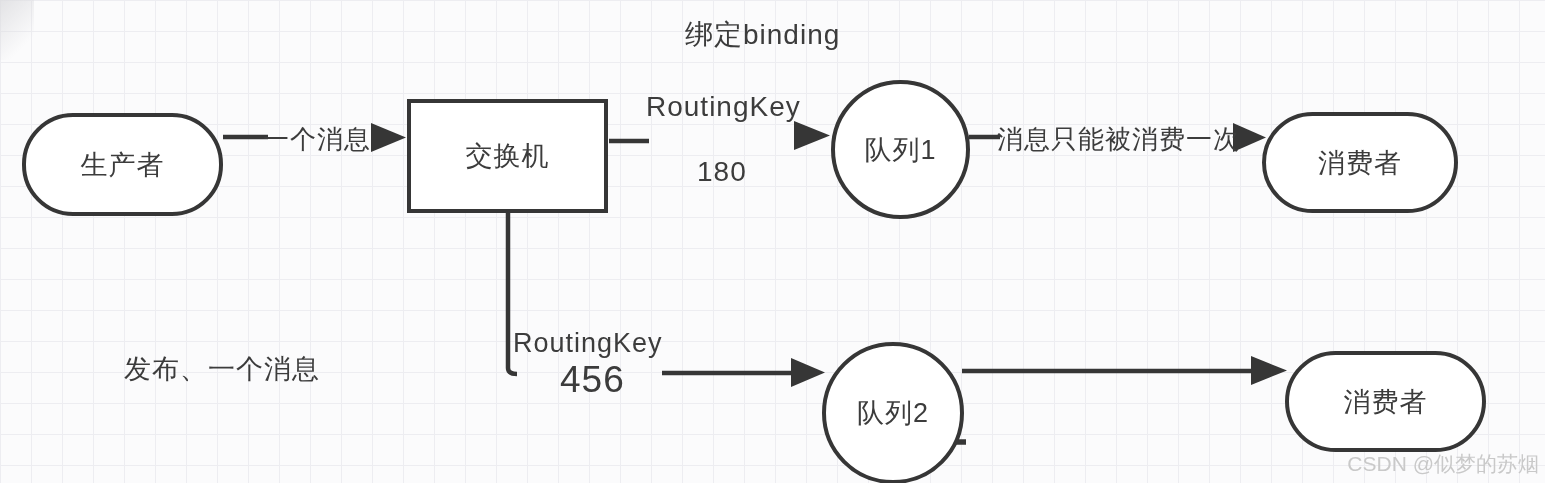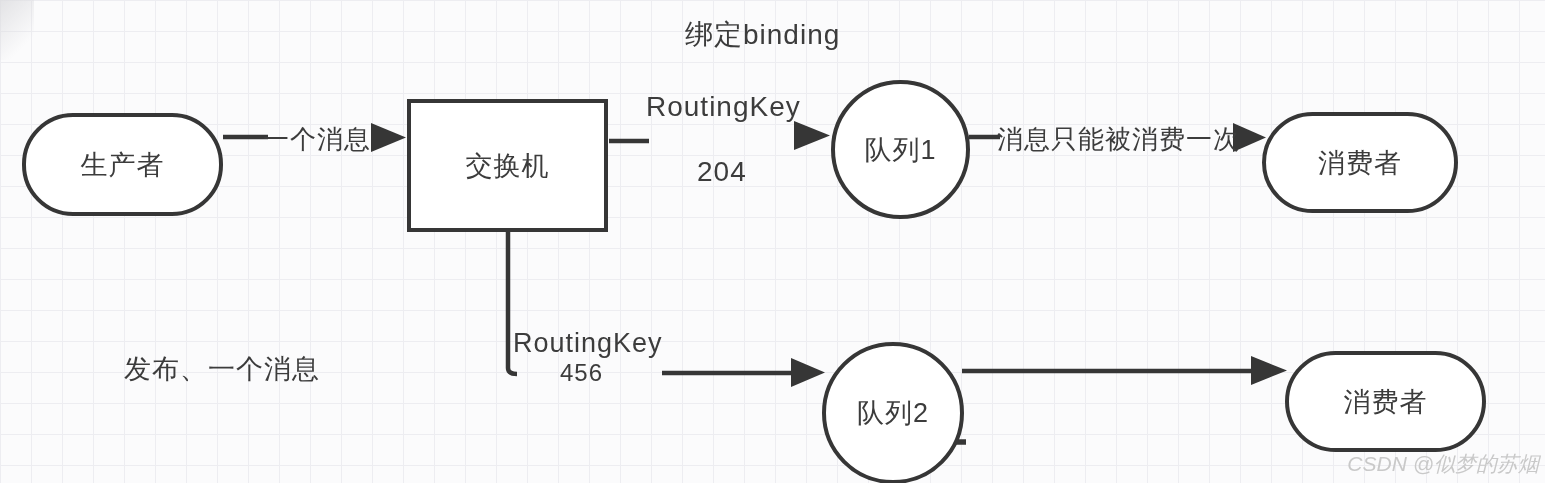--- a/index.html
+++ b/index.html
@@ -35,21 +35,21 @@
     border: 4px solid #363636;
     font-size: 27px;
     color: #3c3c3c;
     letter-spacing: 1px;
     margin-top: 29px;
   }
   .stadium { border-radius: 51px; }
   .circle  { border-radius: 50%; }
 
   .node-producer  { left: 22px;   top: 84px;  width: 201px; height: 103px; }
-  .node-exchange  { left: 407px;  top: 70px;  width: 201px; height: 133px; }
+  .node-exchange  { left: 407px;  top: 70px;  width: 201px; height: 114px; }
   .node-queue1    { left: 831px;  top: 51px;  width: 139px; height: 139px; }
   .node-consumer1 { left: 1262px; top: 83px;  width: 196px; height: 101px; }
   .node-queue2    { left: 822px;  top: 313px; width: 142px; height: 142px; }
   .node-consumer2 { left: 1285px; top: 322px; width: 201px; height: 101px; }
 
   .edges {
     position: absolute;
     left: 0; top: 0;
     pointer-events: none;
   }
@@ -59,28 +59,27 @@
     color: #3c3c3c;
     white-space: nowrap;
     letter-spacing: 1px;
   }
   .lbl-binding      { left: 656px;  top: 16px;  font-size: 28px; margin-left: 29px; }
   .lbl-one-message  { left: 263px;  top: 122px; }
   .lbl-rk1          { left: 646px;  top: 91px;  font-size: 28px; }
   .lbl-rk1-val      { left: 697px;  top: 156px; font-size: 28px; }
   .lbl-consume-once { left: 997px;  top: 122px; }
   .lbl-rk2          { left: 513px;  top: 328px; font-size: 27px; }
-  .lbl-rk2-val      { left: 560px;  top: 359px; font-size: 24px; }
+  .lbl-rk2-val      { left: 560px;  top: 359px; font-size: 37px; }
   .lbl-pubsub       { left: 124px;  top: 351px; font-size: 27px; }
   .lbl-watermark {
     left: auto; right: 6px; top: 450px;
     font-size: 21px;
     color: #c9c9c9;
     letter-spacing: 0;
-    font-style: italic;
   }
 </style>
 </head>
 <body>
 
 <div class="canvas">
 
   <div class="corner-shade"></div>
 
   <svg class="edges" width="1545" height="483" viewBox="0 0 1545 483">
@@ -128,21 +127,21 @@
   <div class="node stadium node-consumer2">
     <span>消费者</span>
   </div>
 
   <div class="lbl lbl-binding">绑定binding</div>
 
   <div class="lbl lbl-one-message">一个消息</div>
 
   <div class="lbl lbl-rk1">RoutingKey</div>
 
-  <div class="lbl lbl-rk1-val">204</div>
+  <div class="lbl lbl-rk1-val">180</div>
 
   <div class="lbl lbl-consume-once">消息只能被消费一次</div>
 
   <div class="lbl lbl-rk2">RoutingKey</div>
 
   <div class="lbl lbl-rk2-val">456</div>
 
   <div class="lbl lbl-pubsub">发布、一个消息</div>
 
   <div class="lbl lbl-watermark">CSDN @似梦的苏烟</div>

